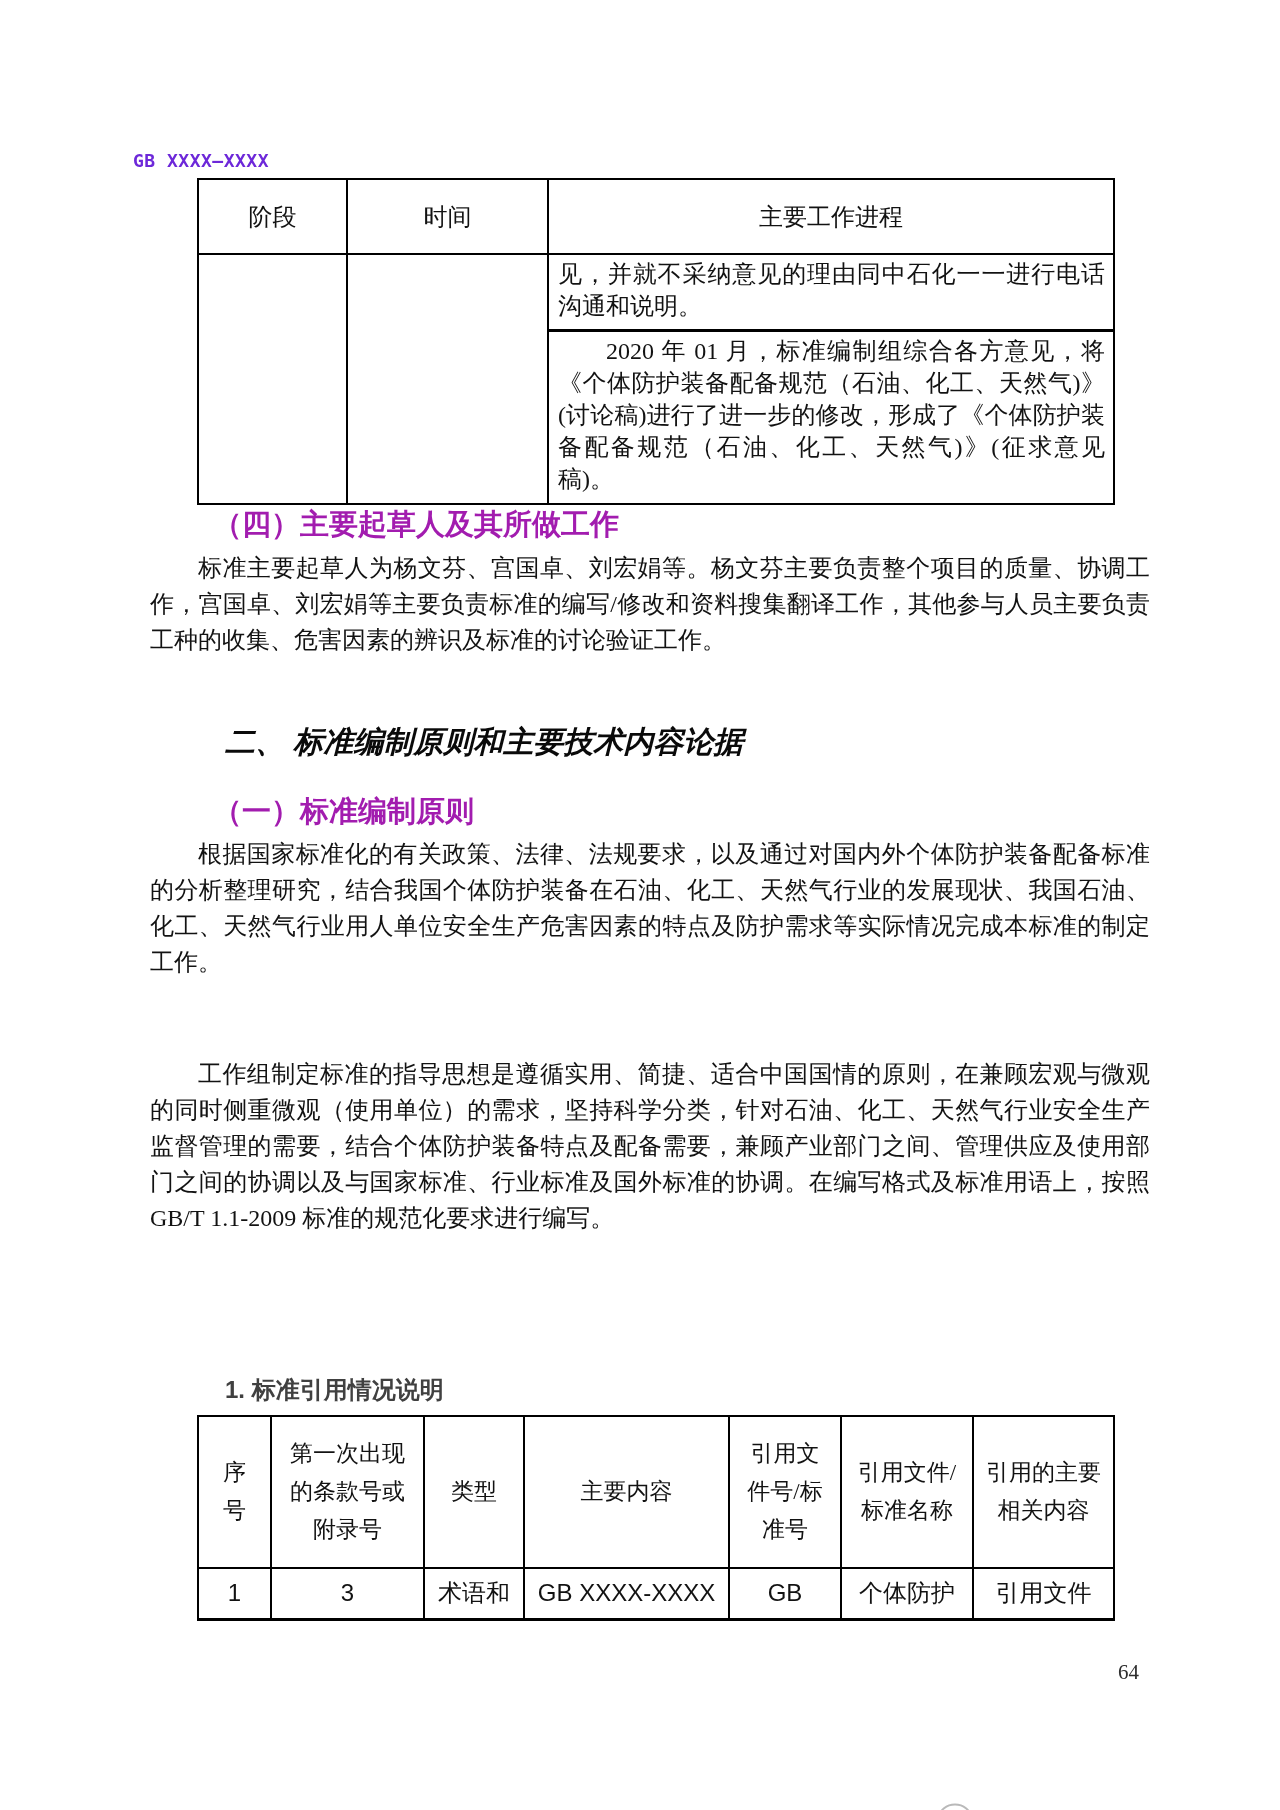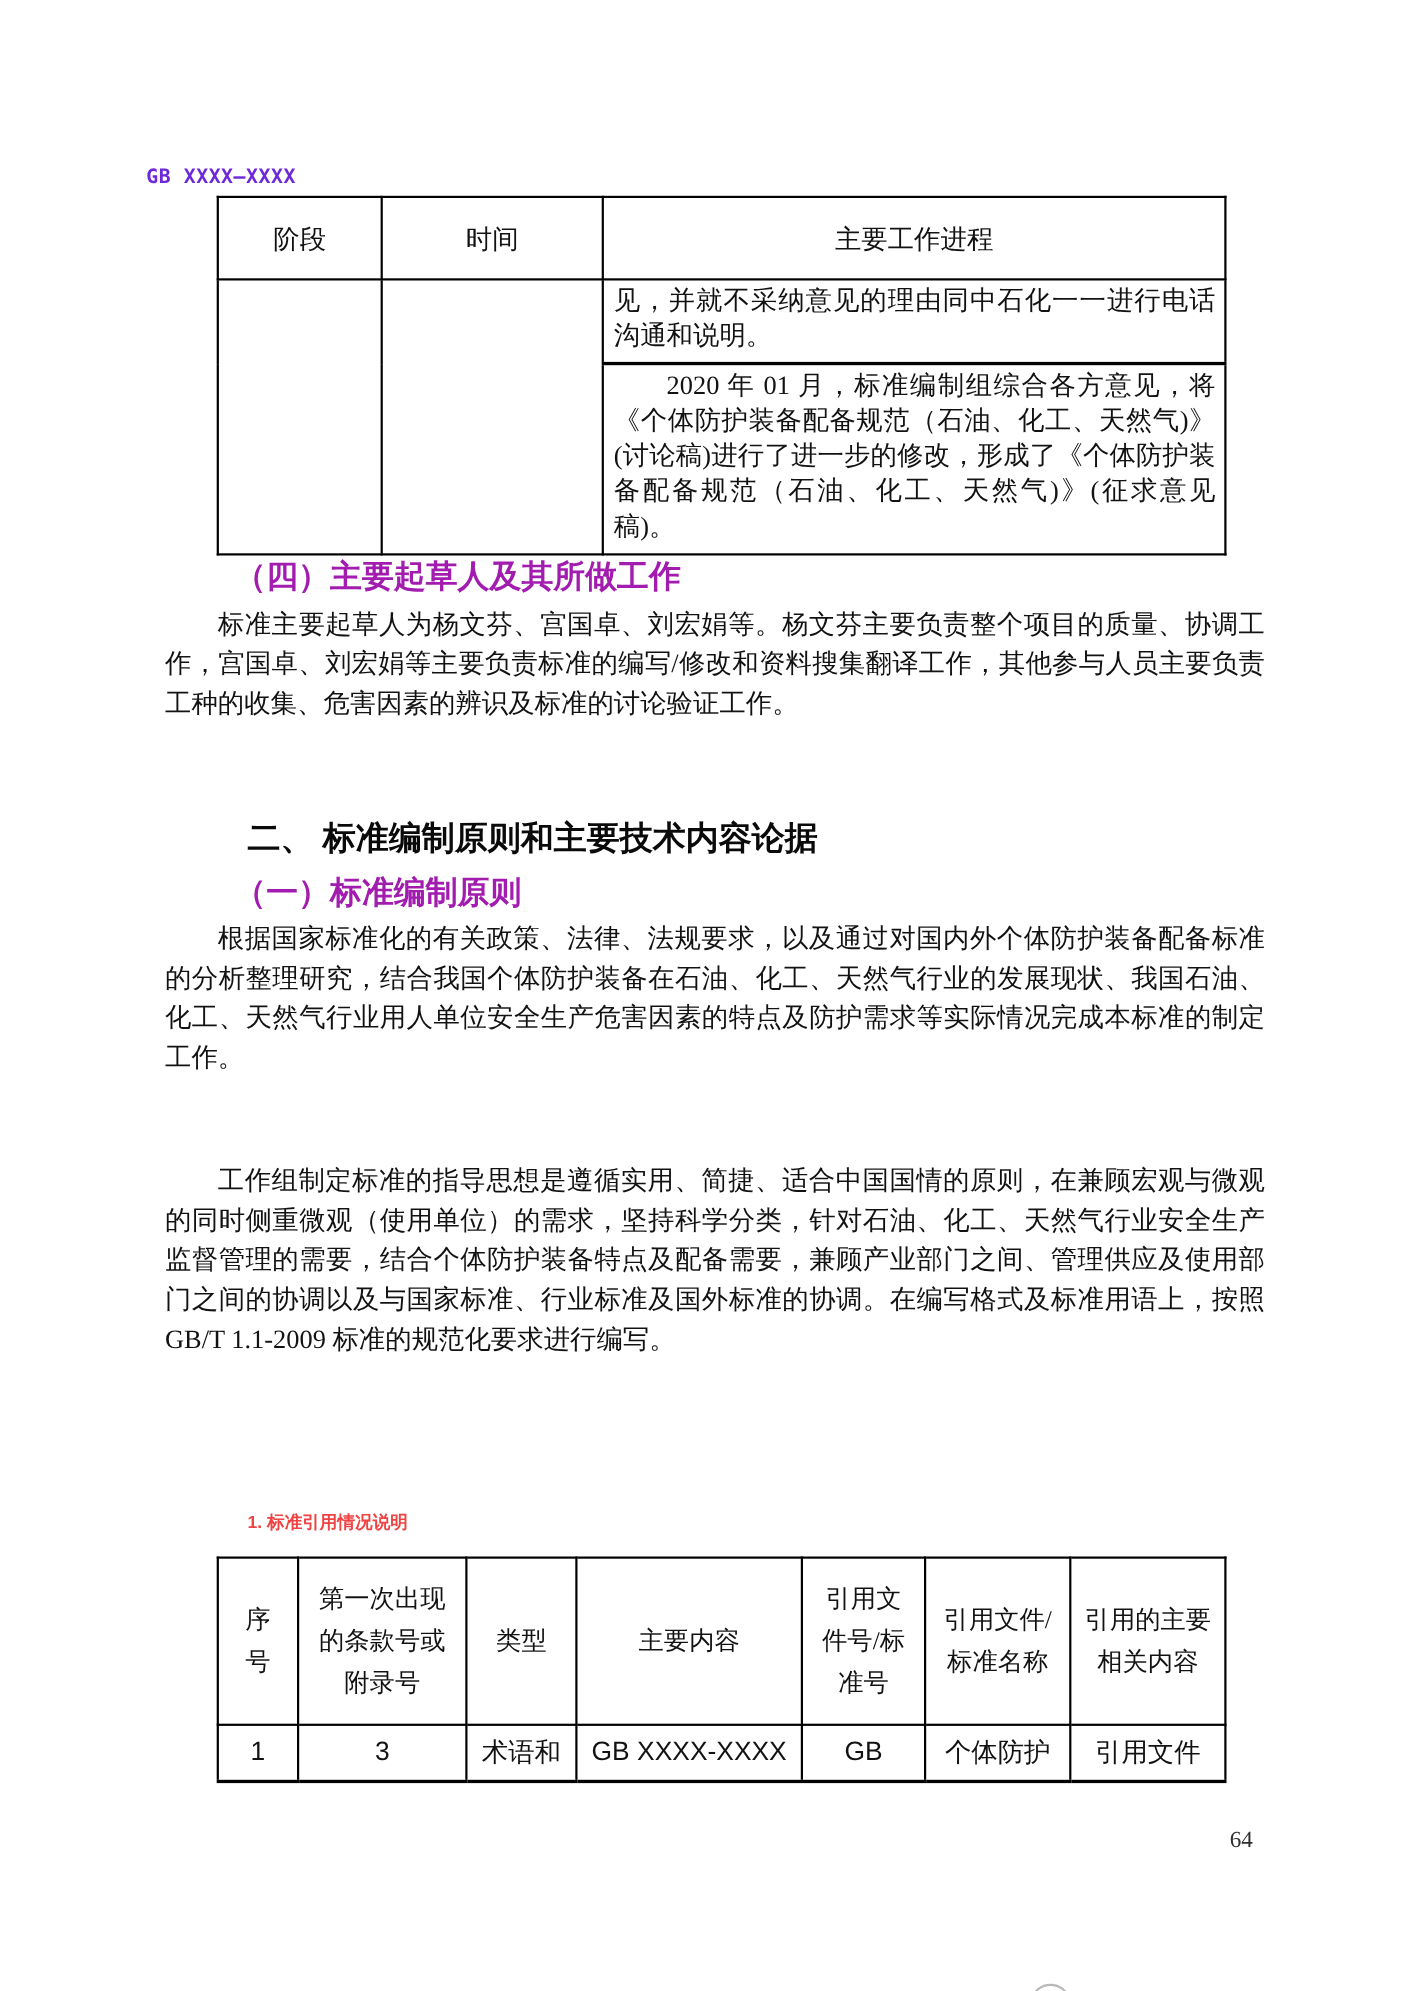--- a/index.html
+++ b/index.html
@@ -33,21 +33,21 @@
     font-weight:700;font-size:29px;color:#a21caf;white-space:nowrap;
   }
   .h-main{
     position:absolute;left:225px;
     font-family:"Liberation Sans","DejaVu Sans",sans-serif;
     font-weight:700;font-size:30px;color:#0a0a0a;white-space:nowrap;
   }
   .h-num{
     position:absolute;left:225px;
     font-family:"Liberation Sans","DejaVu Sans",sans-serif;
-    font-weight:700;font-size:16px;color:#ef4444;white-space:nowrap;
+    font-weight:700;font-size:24px;color:#404040;white-space:nowrap;
   }
   .para{
     position:absolute;left:150px;width:1000px;
     font-size:24px;line-height:36px;text-align:justify;
     text-indent:48px;word-break:break-all;color:#121212;
   }
   
   .cit-table{position:absolute;left:197px;top:1415px;width:916px;}
   .cit-table th{
     font-size:23px;line-height:38px;text-align:center;vertical-align:middle;
@@ -112,21 +112,21 @@
             <span class="indent">2020 年 01 月，标准编制组综合各方意见，将《个体防护装备配备规范（石油、化工、天然气)》(讨论稿)进行了进一步的修改，形成了《个体防护装备配备规范（石油、化工、天然气)》(征求意见稿)。</span>
           </td>
     </tr>
   </tbody>
     </table>
 
   <div class="h-sub" style="top:505px;">（四）主要起草人及其所做工作</div>
 
   <div class="para" style="top:550px;height:170px;">标准主要起草人为杨文芬、宫国卓、刘宏娟等。杨文芬主要负责整个项目的质量、协调工作，宫国卓、刘宏娟等主要负责标准的编写/修改和资料搜集翻译工作，其他参与人员主要负责工种的收集、危害因素的辨识及标准的讨论验证工作。</div>
 
-  <div class="h-main" style="top:742px;">二、 标准编制原则和主要技术内容论据</div>
+  <div class="h-main" style="top:722px;font-style:italic;">二、 标准编制原则和主要技术内容论据</div>
 
   <div class="h-sub" style="top:792px;">（一）标准编制原则</div>
 
   <div class="para" style="top:836px;height:225px;">根据国家标准化的有关政策、法律、法规要求，以及通过对国内外个体防护装备配备标准的分析整理研究，结合我国个体防护装备在石油、化工、天然气行业的发展现状、我国石油、化工、天然气行业用人单位安全生产危害因素的特点及防护需求等实际情况完成本标准的制定工作。</div>
 
   <div class="para" style="top:1056px;height:280px;">工作组制定标准的指导思想是遵循实用、简捷、适合中国国情的原则，在兼顾宏观与微观的同时侧重微观（使用单位）的需求，坚持科学分类，针对石油、化工、天然气行业安全生产监督管理的需要，结合个体防护装备特点及配备需要，兼顾产业部门之间、管理供应及使用部门之间的协调以及与国家标准、行业标准及国外标准的协调。在编写格式及标准用语上，按照 GB/T 1.1-2009 标准的规范化要求进行编写。</div>
 
 
   <div class="h-num" style="top:1374px;">1. 标准引用情况说明</div>
 

